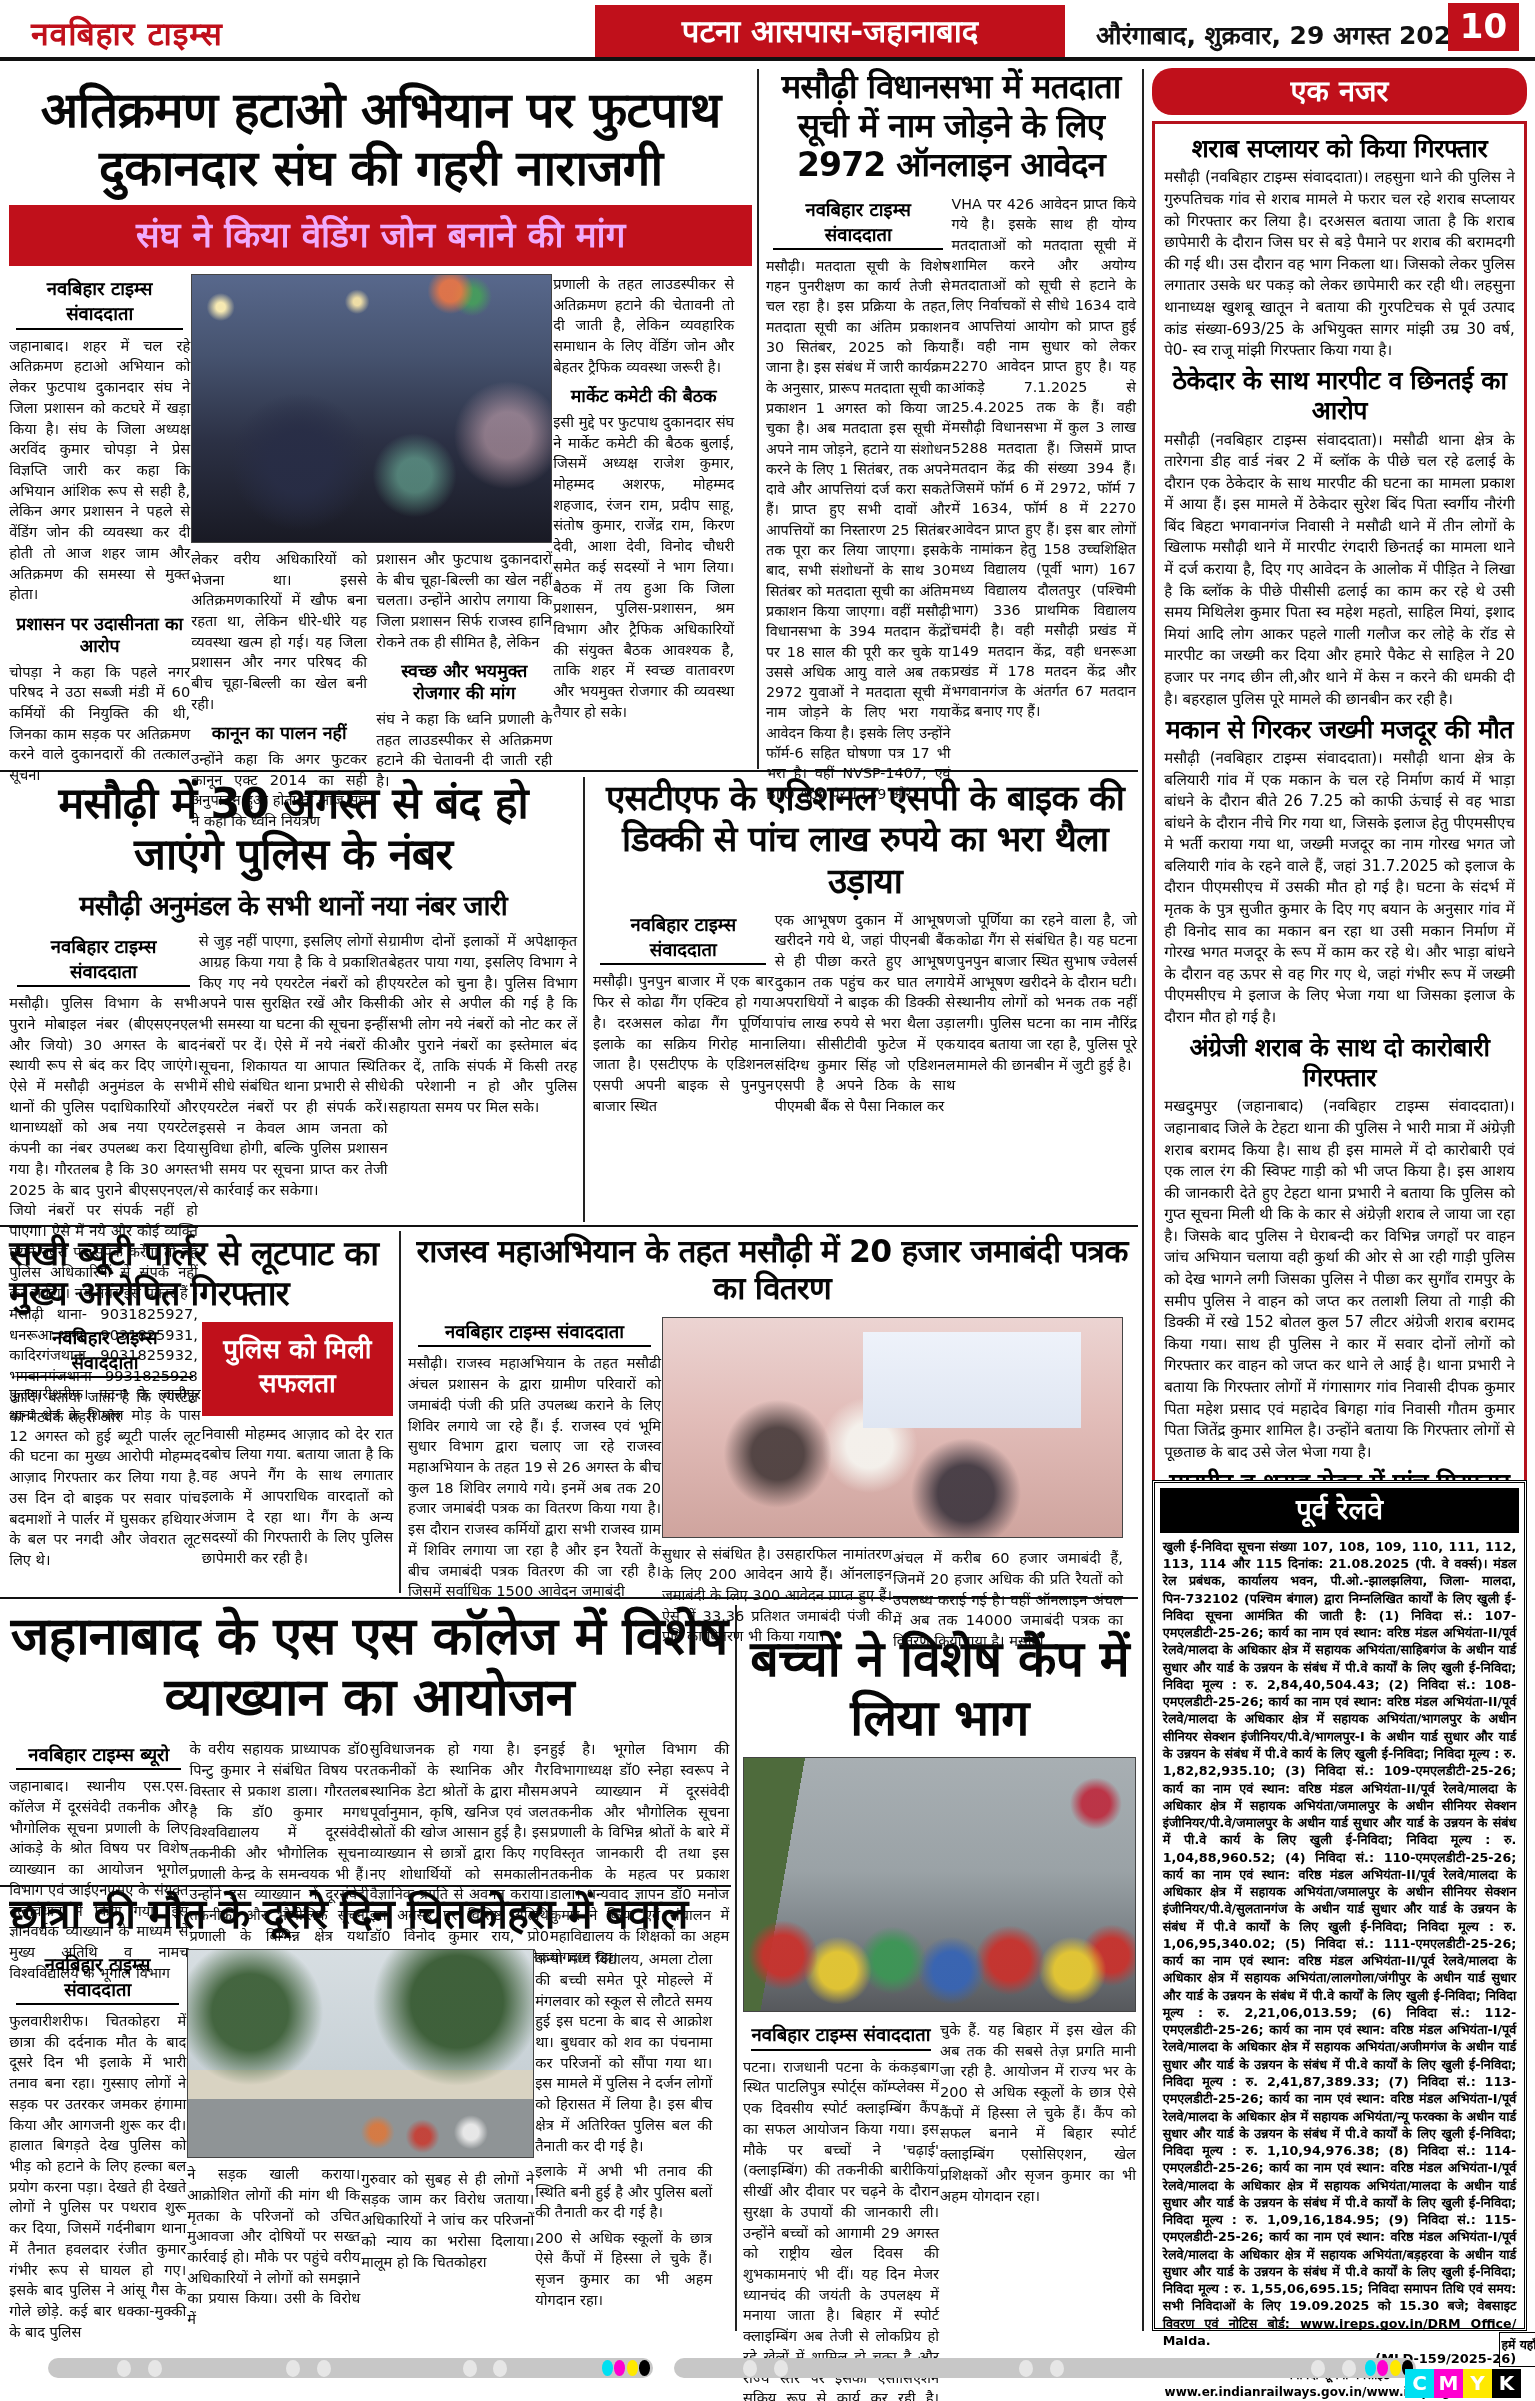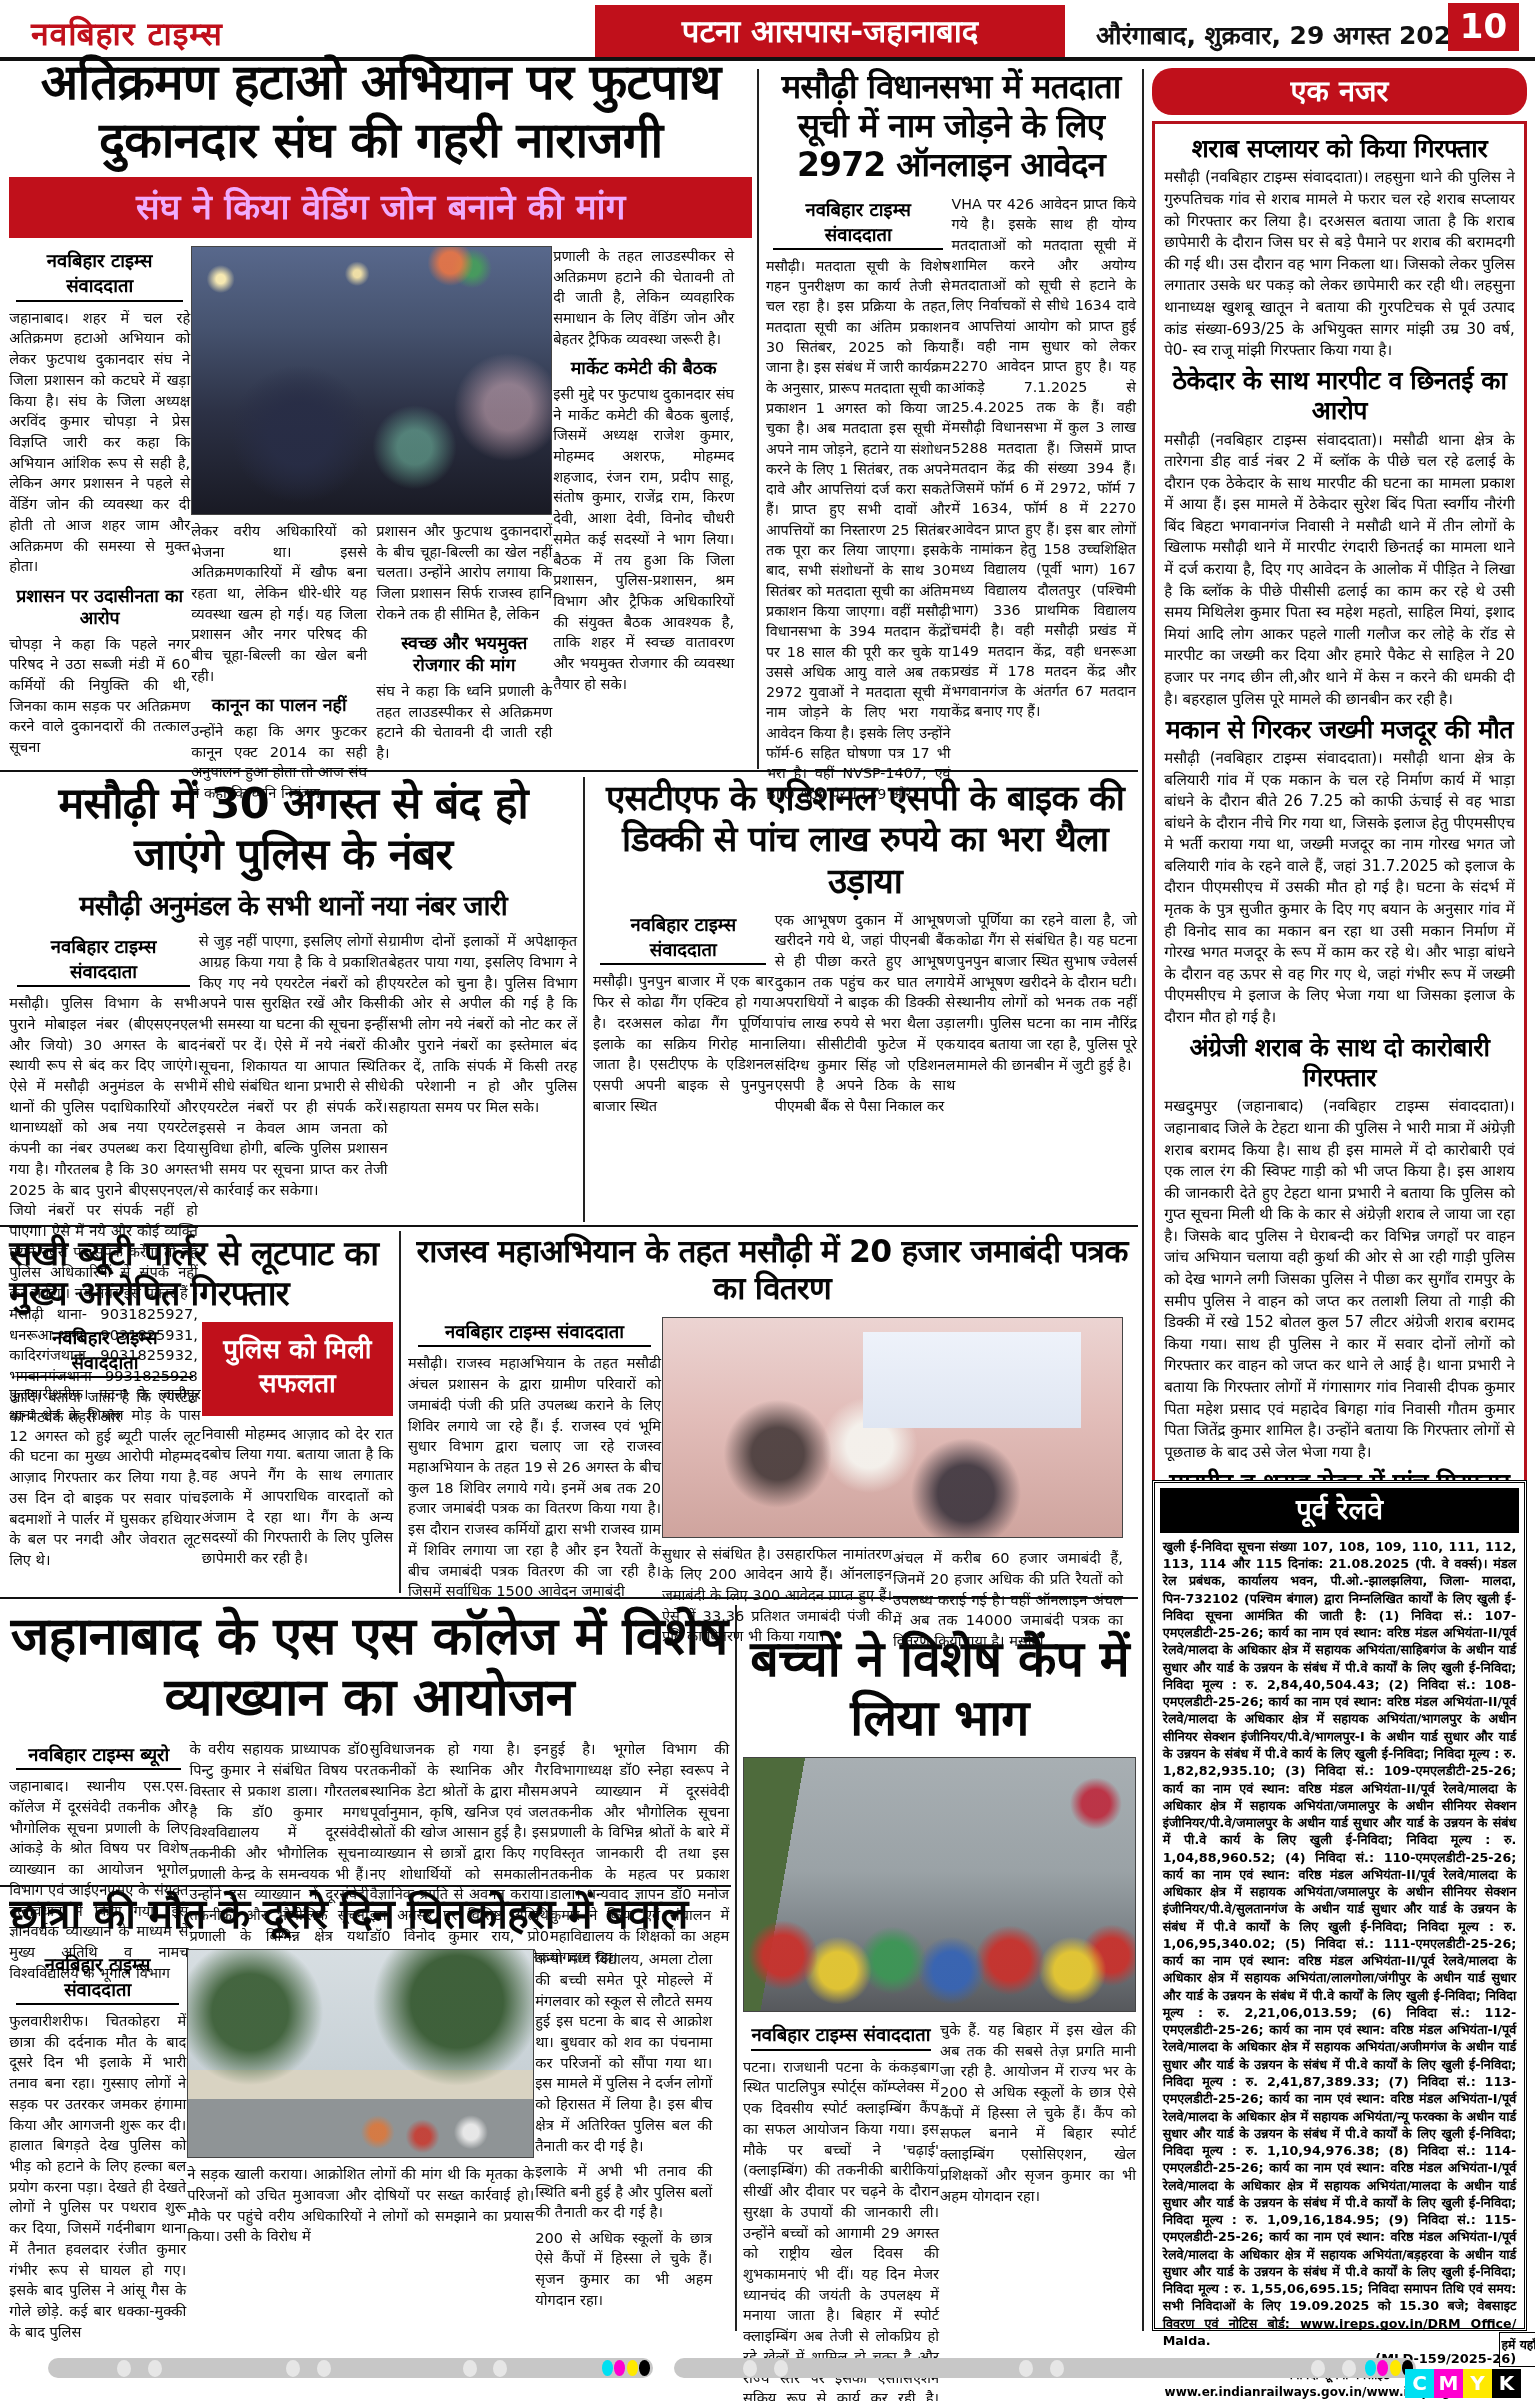--- a/index.html
+++ b/index.html
@@ -103,21 +103,21 @@
   <div class="vrule" style="left:757px; top:69px; height:700px;"></div>
   <div class="vrule" style="left:1142px; top:69px; height:2262px;"></div>
   <div class="hrule" style="left:0; top:770px; width:1138px; height:1.5px;"></div>
   <div class="vrule" style="left:583px; top:777px; height:445px;"></div>
   <div class="hrule" style="left:0; top:1225px; width:1138px; height:1.5px;"></div>
   <div class="vrule" style="left:399px; top:1231px; height:362px;"></div>
   <div class="hrule" style="left:0; top:1597px; width:1138px; height:1.5px;"></div>
   <div class="vrule" style="left:735px; top:1605px; height:726px;"></div>
   <div class="hrule" style="left:0; top:1885px; width:731px; height:1.5px;"></div>
 
-  <div class="abs" style="left:9.2px; top:54px; width:743px;">
+  <div class="abs" style="left:9.2px; top:82px; width:743px;">
     <div class="headline" style="font-size:49px;">अतिक्रमण हटाओ अभियान पर फुटपाथ दुकानदार संघ की गहरी नाराजगी</div>
     <div class="red-band" style="font-size:35px; margin-top:7.7px; padding:4.6px 0 9.2px;">संघ ने किया वेडिंग जोन बनाने की मांग</div>
     <div class="colrow" style="margin-top:7.7px;">
       <div style="width:181px;">
         <span class="byline">नवबिहार टाइम्स संवाददाता</span>
         <div class="btxt">जहानाबाद। शहर में चल रहे अतिक्रमण हटाओ अभियान को लेकर फुटपाथ दुकानदार संघ ने जिला प्रशासन को कटघरे में खड़ा किया है। संघ के जिला अध्यक्ष अरविंद कुमार चोपड़ा ने प्रेस विज्ञप्ति जारी कर कहा कि अभियान आंशिक रूप से सही है, लेकिन अगर प्रशासन ने पहले से वेंडिंग जोन की व्यवस्था कर दी होती तो आज शहर जाम और अतिक्रमण की समस्या से मुक्त होता।</div>
         <div class="subhd">प्रशासन पर उदासीनता का आरोप</div>
         <div class="btxt">चोपड़ा ने कहा कि पहले नगर परिषद ने उठा सब्जी मंडी में 60 कर्मियों की नियुक्ति की थी, जिनका काम सड़क पर अतिक्रमण करने वाले दुकानदारों की तत्काल सूचना</div>
       </div>
       <div style="width:361px;">
@@ -283,20 +283,21 @@
     <div class="headline" style="font-size:41px; text-align:left; white-space:nowrap; overflow:hidden;">छात्रा की मौत के दूसरे दिन चितकोहरा में बवाल</div>
     <div class="colrow" style="margin-top:10.7px;">
       <div style="width:177px;">
         <span class="byline">नवबिहार टाइम्स संवाददाता</span>
         <div class="btxt">फुलवारीशरीफ। चितकोहरा में छात्रा की दर्दनाक मौत के बाद दूसरे दिन भी इलाके में भारी तनाव बना रहा। गुस्साए लोगों ने सड़क पर उतरकर जमकर हंगामा किया और आगजनी शुरू कर दी। हालात बिगड़ते देख पुलिस को भीड़ को हटाने के लिए हल्का बल प्रयोग करना पड़ा। देखते ही देखते लोगों ने पुलिस पर पथराव शुरू कर दिया, जिसमें गर्दनीबाग थाना में तैनात हवलदार रंजीत कुमार गंभीर रूप से घायल हो गए। इसके बाद पुलिस ने आंसू गैस के गोले छोड़े. कई बार धक्का-मुक्की के बाद पुलिस</div>
       </div>
       <div style="width:347px;">
         <div class="photo photo-street" style="width:347px; height:209px;"></div>
         <div class="colrow" style="margin-top:6.1px;">
           <div class="ncol btxt">ने सड़क खाली कराया। आक्रोशित लोगों की मांग थी कि मृतका के परिजनों को उचित मुआवजा और दोषियों पर सख्त कार्रवाई हो। मौके पर पहुंचे वरीय अधिकारियों ने लोगों को समझाने का प्रयास किया। उसी के विरोध में</div>
+          <div class="ncol btxt">गुरुवार को सुबह से ही लोगों ने सड़क जाम कर विरोध जताया। अधिकारियों ने जांच कर परिजनों को न्याय का भरोसा दिलाया। मालूम हो कि चितकोहरा</div>
         </div>
       </div>
       <div style="width:177px;">
         <div class="btxt">कन्या मध्य विद्यालय, अमला टोला की बच्ची समेत पूरे मोहल्ले में मंगलवार को स्कूल से लौटते समय हुई इस घटना के बाद से आक्रोश था। बुधवार को शव का पंचनामा कर परिजनों को सौंपा गया था। इस मामले में पुलिस ने दर्जन लोगों को हिरासत में लिया है। इस बीच क्षेत्र में अतिरिक्त पुलिस बल की तैनाती कर दी गई है।</div>
         <div class="btxt">इलाके में अभी भी तनाव की स्थिति बनी हुई है और पुलिस बलों की तैनाती कर दी गई है।</div>
         <div class="btxt">200 से अधिक स्कूलों के छात्र ऐसे कैंपों में हिस्सा ले चुके हैं। सृजन कुमार का भी अहम योगदान रहा।</div>
       </div>
     </div>
   </div>
 

